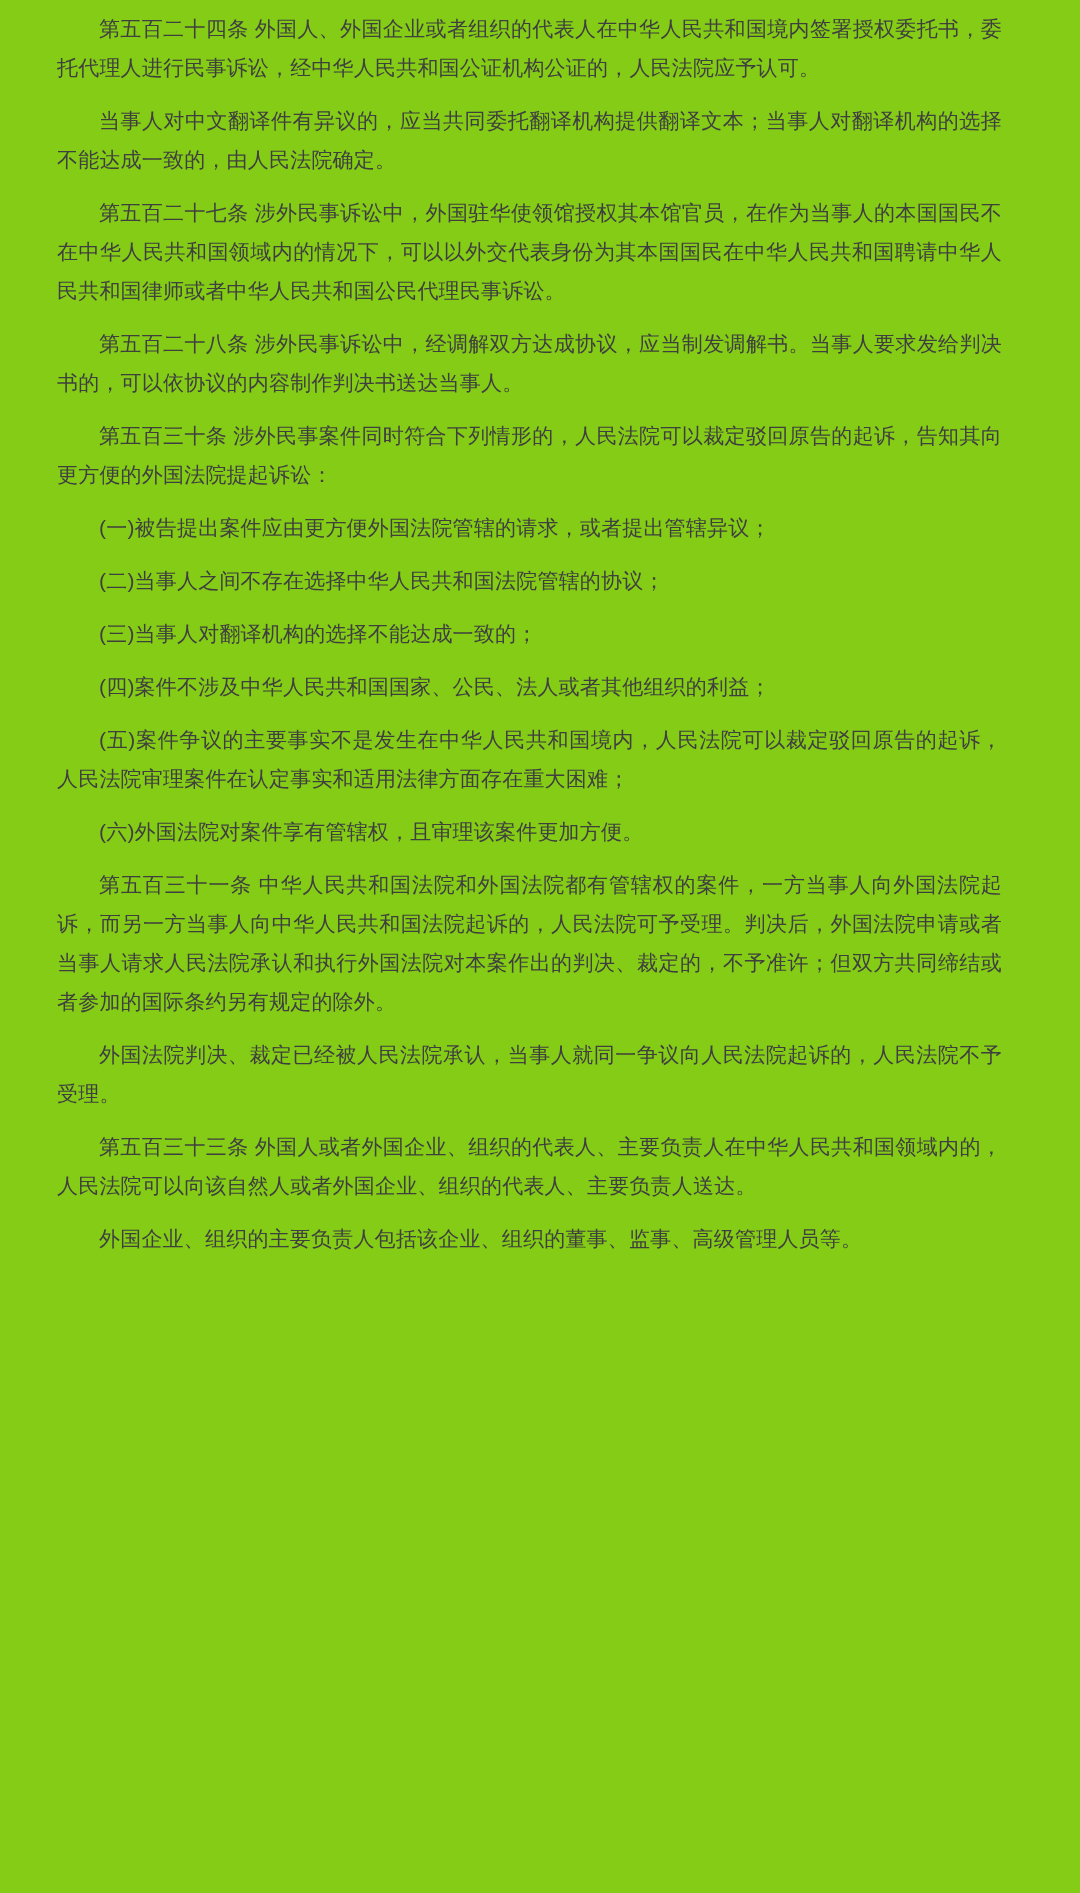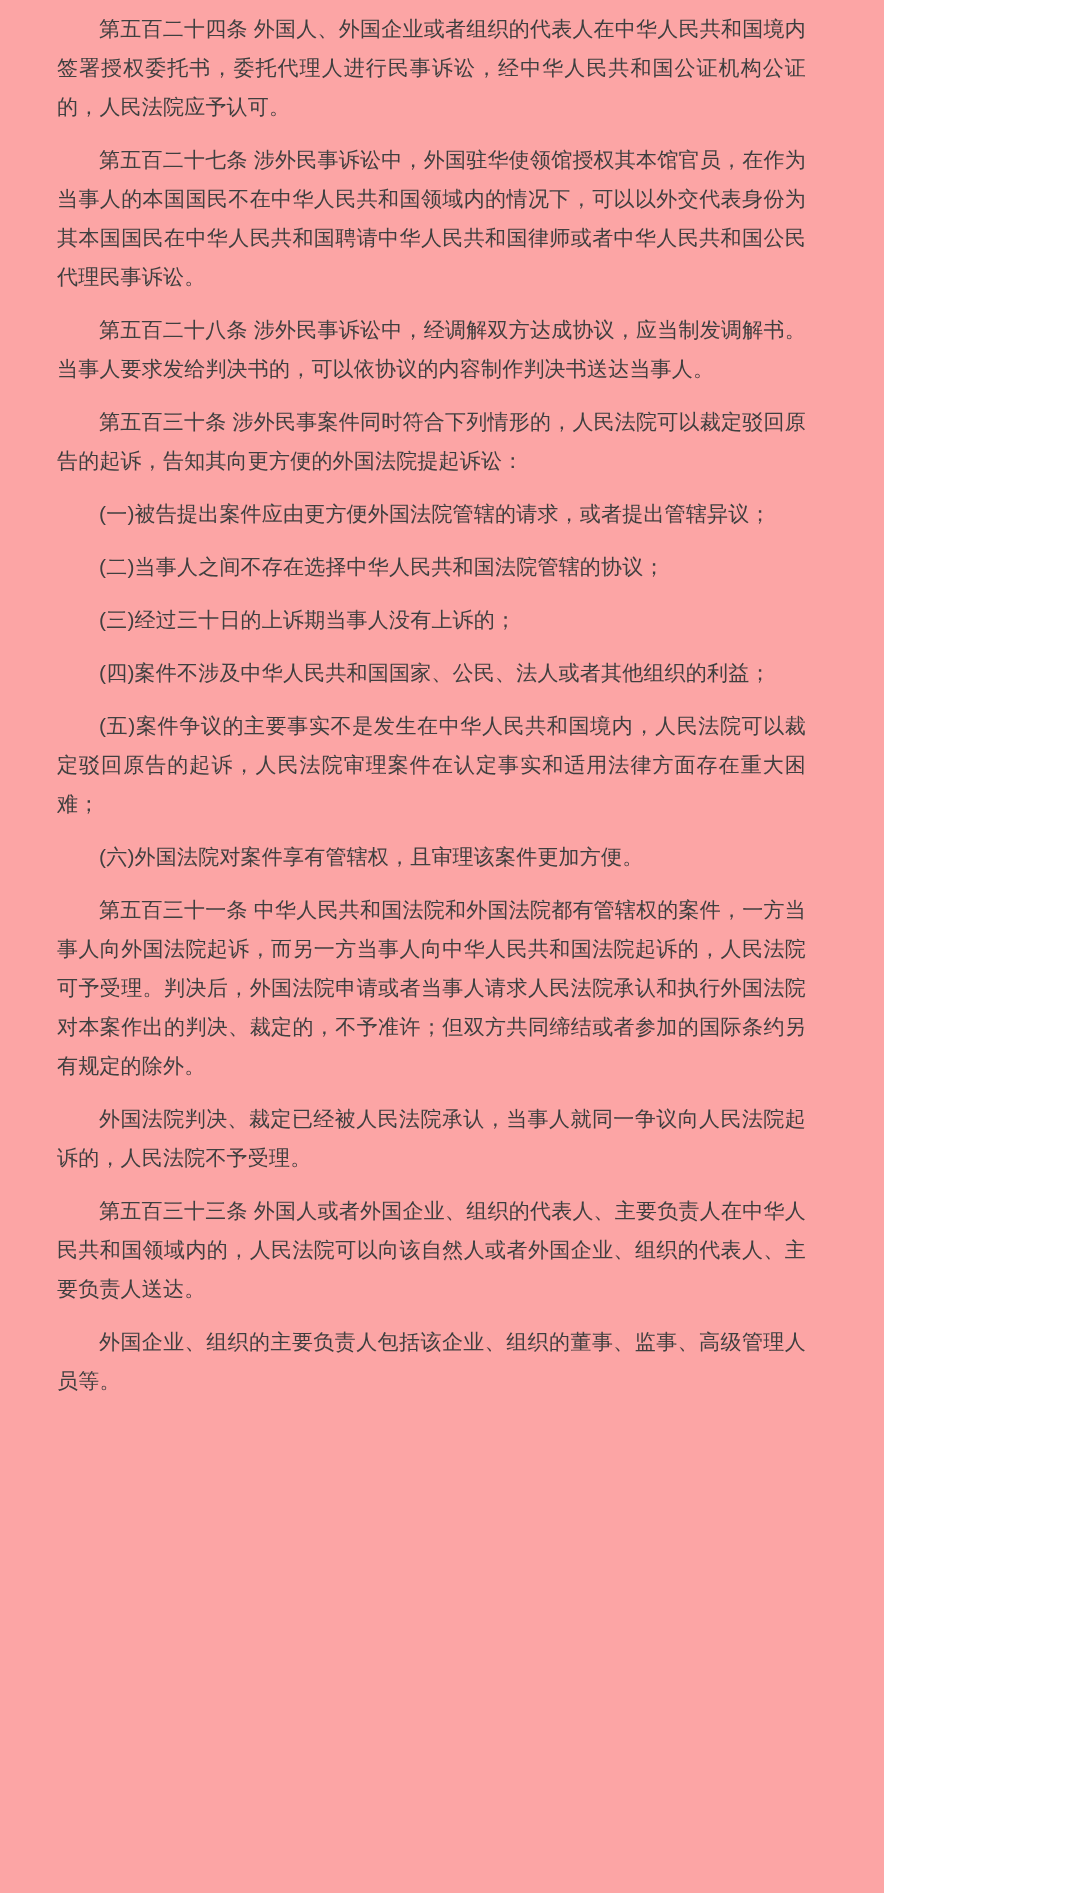--- a/index.html
+++ b/index.html
@@ -8,24 +8,24 @@
     background: #ffffff;
   }
   body {
     width: 1080px;
     height: 1893px;
     overflow: hidden;
     font-family: "Liberation Sans", "DejaVu Sans", sans-serif;
   }
   .doc-page {
     box-sizing: border-box;
-    width: 884px;
+    width: 1080px;
     height: 1893px;
     padding: 9px 78px 16px 57px;
-    background: #fca5a5;
+    background: #84cc16;
   }
   .doc-body p {
     margin: 0 0 14px 0;
     font-size: 21px;
     line-height: 39px;
     color: #3f3f3f;
     text-indent: 2em;
     text-align: justify;
     text-justify: inter-ideograph;
     letter-spacing: 0.2px;
@@ -34,26 +34,27 @@
   .doc-body p:last-child {
     margin-bottom: 0;
   }
 </style>
 </head>
 <body>
 
 <div class="doc-page">
   <div class="doc-body">
     <p>第五百二十四条 外国人、外国企业或者组织的代表人在中华人民共和国境内签署授权委托书，委托代理人进行民事诉讼，经中华人民共和国公证机构公证的，人民法院应予认可。</p>
+    <p>当事人对中文翻译件有异议的，应当共同委托翻译机构提供翻译文本；当事人对翻译机构的选择不能达成一致的，由人民法院确定。</p>
     <p>第五百二十七条 涉外民事诉讼中，外国驻华使领馆授权其本馆官员，在作为当事人的本国国民不在中华人民共和国领域内的情况下，可以以外交代表身份为其本国国民在中华人民共和国聘请中华人民共和国律师或者中华人民共和国公民代理民事诉讼。</p>
     <p>第五百二十八条 涉外民事诉讼中，经调解双方达成协议，应当制发调解书。当事人要求发给判决书的，可以依协议的内容制作判决书送达当事人。</p>
     <p>第五百三十条 涉外民事案件同时符合下列情形的，人民法院可以裁定驳回原告的起诉，告知其向更方便的外国法院提起诉讼：</p>
     <p>(一)被告提出案件应由更方便外国法院管辖的请求，或者提出管辖异议；</p>
     <p>(二)当事人之间不存在选择中华人民共和国法院管辖的协议；</p>
-    <p>(三)经过三十日的上诉期当事人没有上诉的；</p>
+    <p>(三)当事人对翻译机构的选择不能达成一致的；</p>
     <p>(四)案件不涉及中华人民共和国国家、公民、法人或者其他组织的利益；</p>
     <p>(五)案件争议的主要事实不是发生在中华人民共和国境内，人民法院可以裁定驳回原告的起诉，人民法院审理案件在认定事实和适用法律方面存在重大困难；</p>
     <p>(六)外国法院对案件享有管辖权，且审理该案件更加方便。</p>
     <p>第五百三十一条 中华人民共和国法院和外国法院都有管辖权的案件，一方当事人向外国法院起诉，而另一方当事人向中华人民共和国法院起诉的，人民法院可予受理。判决后，外国法院申请或者当事人请求人民法院承认和执行外国法院对本案作出的判决、裁定的，不予准许；但双方共同缔结或者参加的国际条约另有规定的除外。</p>
     <p>外国法院判决、裁定已经被人民法院承认，当事人就同一争议向人民法院起诉的，人民法院不予受理。</p>
     <p>第五百三十三条 外国人或者外国企业、组织的代表人、主要负责人在中华人民共和国领域内的，人民法院可以向该自然人或者外国企业、组织的代表人、主要负责人送达。</p>
     <p>外国企业、组织的主要负责人包括该企业、组织的董事、监事、高级管理人员等。</p>
   </div>
 </div>
 

